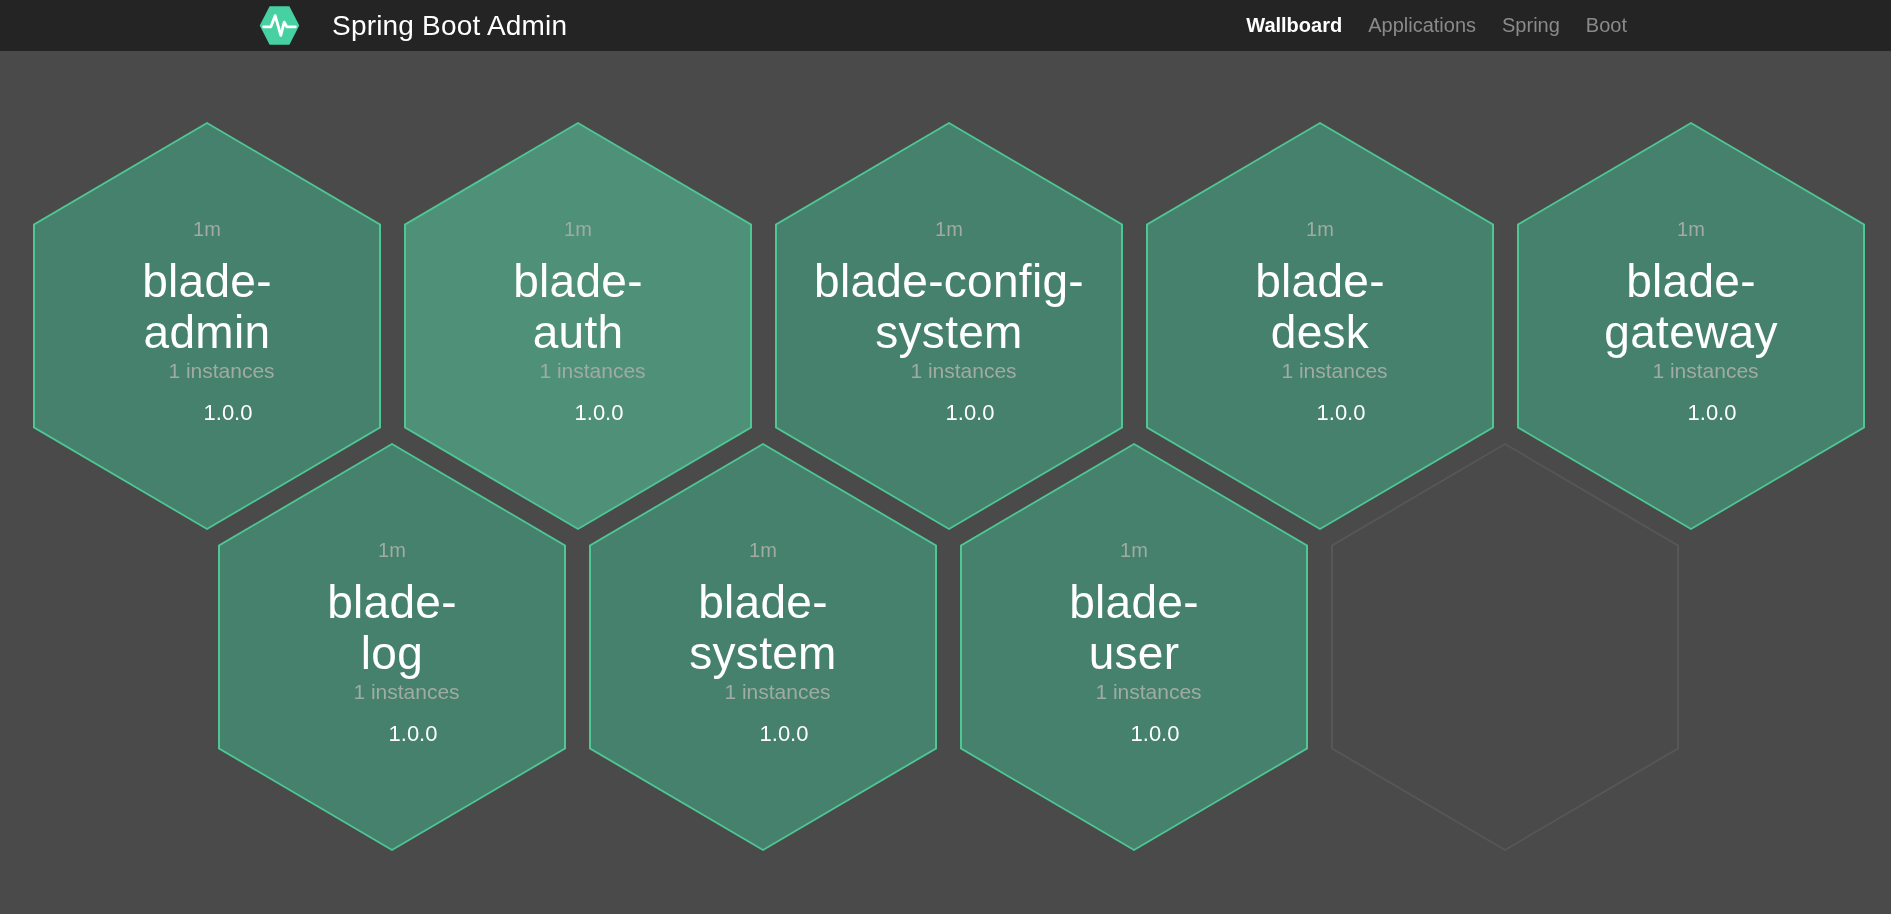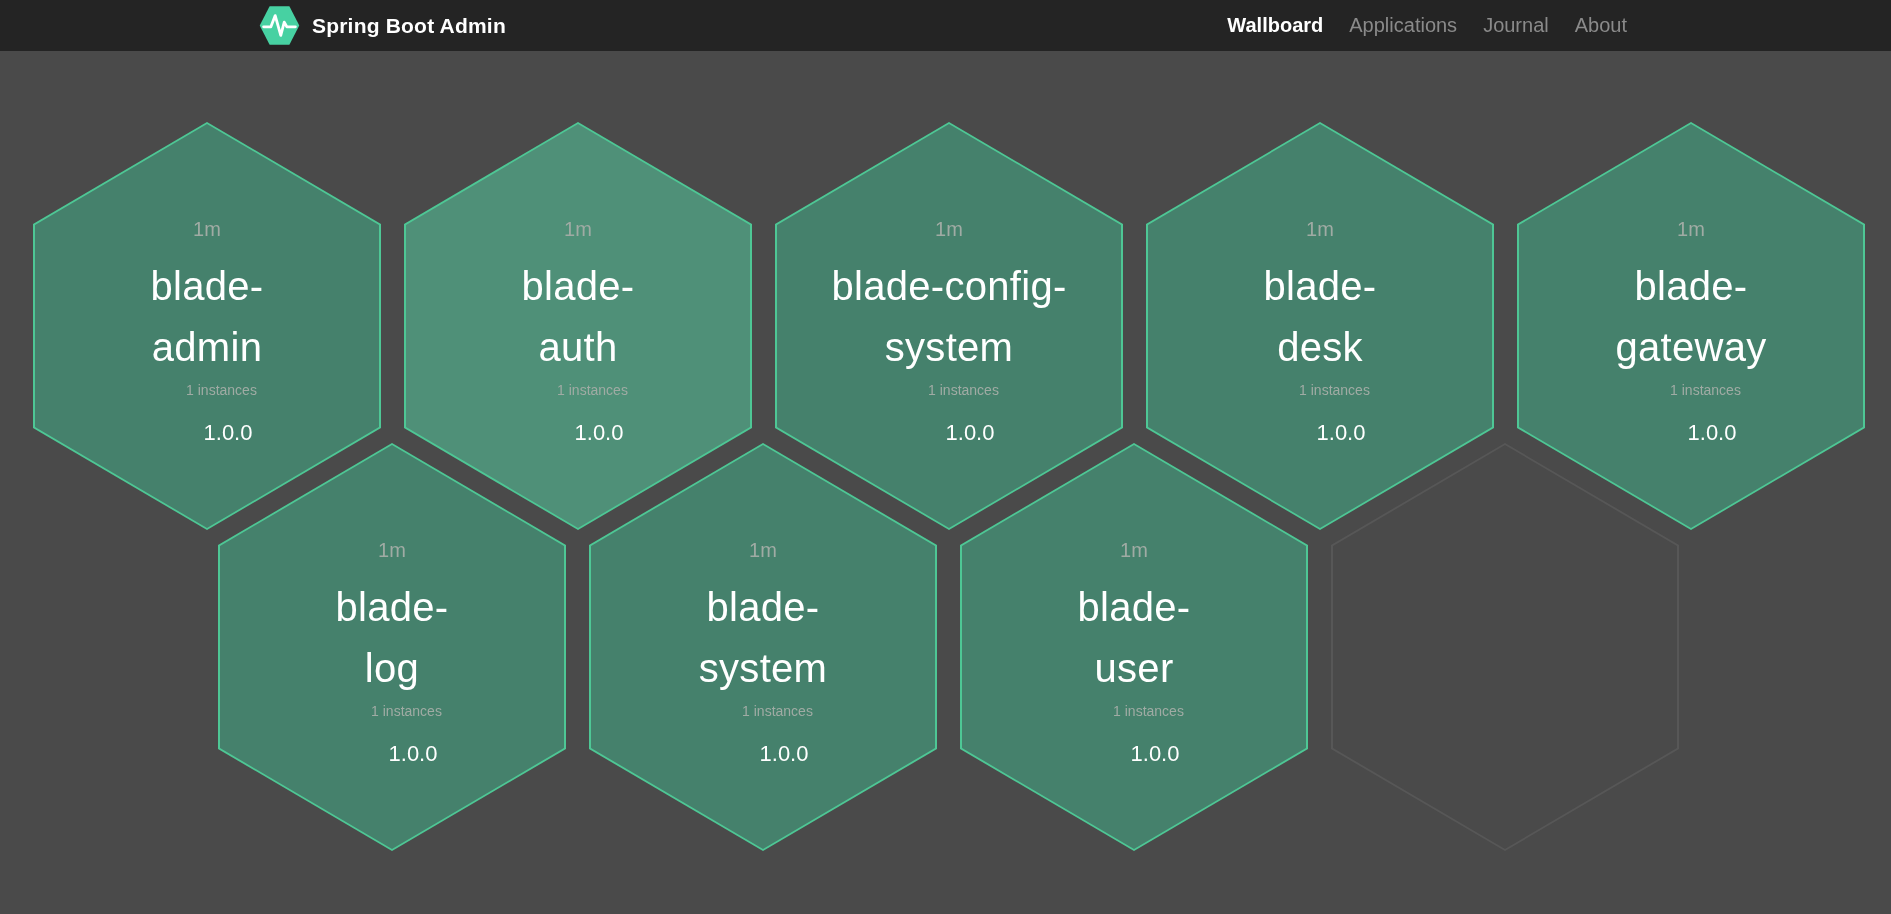--- a/index.html
+++ b/index.html
@@ -11,21 +11,21 @@
   html,body{width:1891px;height:914px;overflow:hidden;}
   body{background:var(--bg);font-family:"Liberation Sans",sans-serif;}
 
   
   .header{
     height:51px;background:var(--header-bg);display:flex;align-items:center;
     justify-content:space-between;padding:0 264px 0 258px;
   }
   .brand{display:flex;align-items:center;gap:11px;}
   .brand .logo{width:43px;height:43px;display:block;}
-  .brand .title{color:#fff;font-size:21px;font-weight:700;letter-spacing:.2px;}
+  .brand .title{color:#fff;font-size:28px;font-weight:400;letter-spacing:.2px;margin-left:20px;}
   .nav{display:flex;align-items:center;gap:26px;}
   .nav a{font-size:20px;color:var(--nav-inactive);text-decoration:none;cursor:pointer;}
   .nav a.active{color:#fff;font-weight:700;}
 
   
   .wallboard{position:relative;width:1891px;height:863px;}
   .hex{
     position:absolute;width:348px;height:408px;cursor:pointer;
     clip-path:polygon(50% 0%,100% 25%,100% 75%,50% 100%,0% 75%,0% 25%);
     background:var(--hex-border);
@@ -35,45 +35,45 @@
     clip-path:polygon(50% 0%,100% 25%,100% 75%,50% 100%,0% 75%,0% 25%);
     background:var(--hex-fill);
   }
   .hex.highlight .hex-inner{background:var(--hex-fill-hi);}
   .hex-content{
     position:absolute;inset:0;display:flex;flex-direction:column;align-items:center;
     text-align:center;color:#fff;
   }
   .uptime{margin-top:95px;font-size:20px;line-height:24px;color:var(--muted);}
   .app-name{
-    margin-top:15px;font-size:40px;line-height:61px;font-weight:400;color:#fff;
+    margin-top:15px;font-size:46px;line-height:51px;font-weight:400;color:#fff;
     white-space:pre-line;letter-spacing:.3px;
   }
-  .instances{margin-top:0;font-size:14px;line-height:25px;color:var(--muted);margin-left:29px;}
+  .instances{margin-top:0;font-size:21px;line-height:25px;color:var(--muted);margin-left:29px;}
   .version{margin-top:17px;font-size:22px;line-height:26px;color:#fff;margin-left:42px;}
 
   .hex.empty{background:var(--empty-border);cursor:default;}
   .hex.empty .hex-inner{background:var(--bg);}
 </style>
 </head>
 <body>
 
 <header class="header">
   <div class="brand">
     <svg class="logo" viewBox="0 0 100 100">
       <polygon points="27,5 73,5 96,50 73,95 27,95 4,50" fill="#47d1a2"></polygon>
       <polyline points="13,53 30,53 40,27 53,73 61,42 67,53 87,53" fill="none" stroke="#ffffff" stroke-width="6.5" stroke-linecap="round" stroke-linejoin="round"></polyline>
     </svg>
     <span class="title">Spring Boot Admin</span>
   </div>
   <nav class="nav">
       <a class="active">Wallboard</a>
       <a>Applications</a>
-      <a>Journal</a>
-      <a>About</a>
+      <a>Spring</a>
+      <a>Boot</a>
     </nav>
 </header>
 
 <main class="wallboard">
     <div class="hex" style="left: 33px; top: 71px;">
     <div class="hex-inner"></div>
     <div class="hex-content">
       <div class="uptime">1m</div>
       <div class="app-name">blade-
 admin</div>

